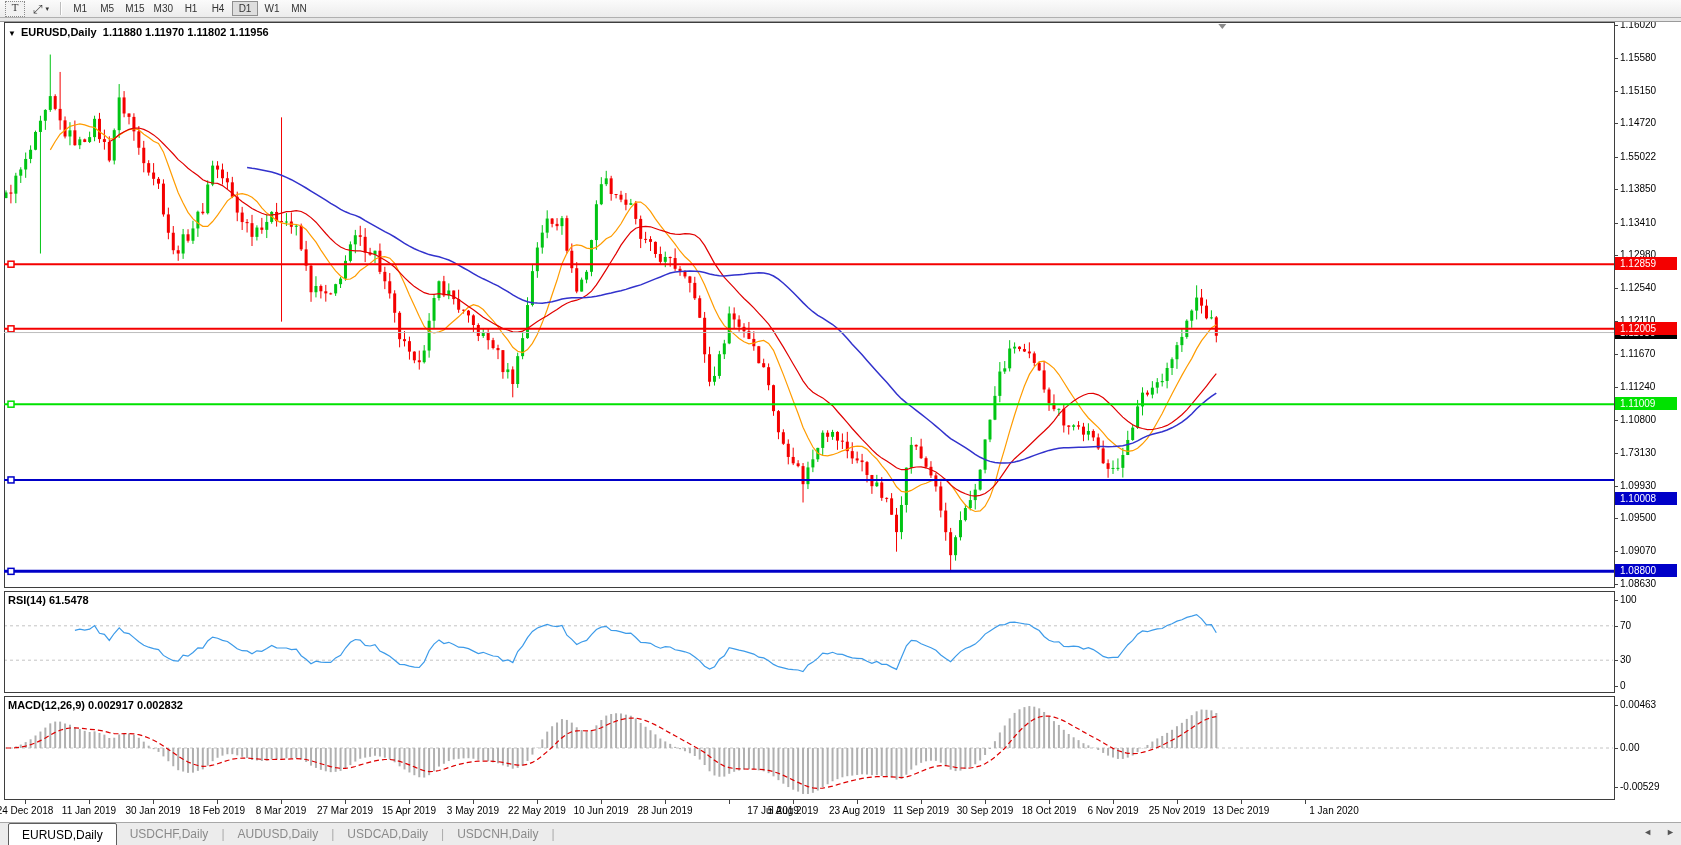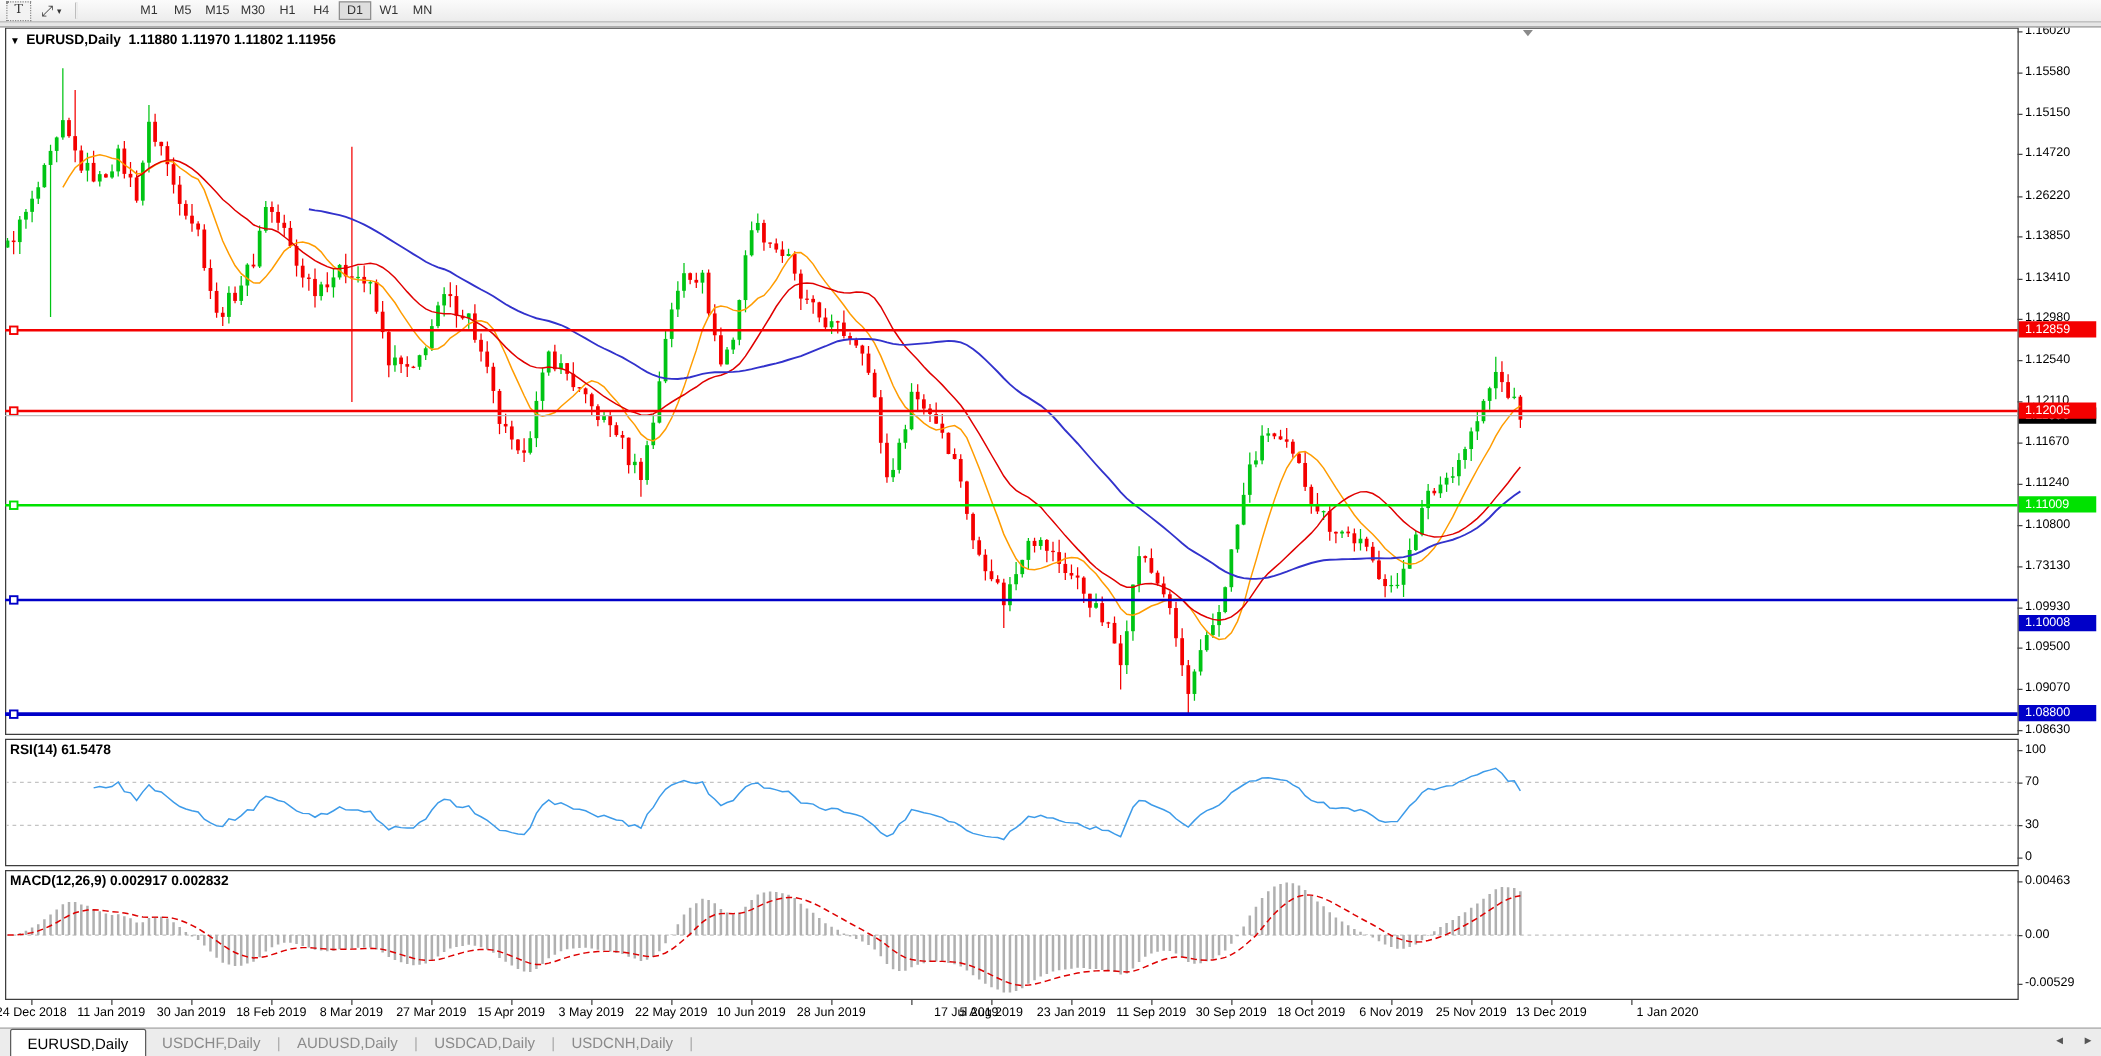--- a/index.html
+++ b/index.html
@@ -7,21 +7,21 @@
   
   .toolbar{position:absolute;left:0;top:0;width:1681px;height:18px;box-sizing:border-box;
     background:linear-gradient(#fbfbfb,#ececec);border-bottom:1px solid #b0b0b0;
     display:flex;align-items:center;padding-left:5px;z-index:40;}
   .ttool{width:18px;height:14px;border:1px dotted #8a8a8a;background:#f2f2f2;color:#333;
     font-family:"DejaVu Serif",serif;font-size:10px;line-height:12px;text-align:center;margin-right:8px;}
   .curtool{display:flex;align-items:center;margin-right:6px;color:#444;}
   .curtool .glyph{font-size:12px;line-height:12px;}
   .curtool .dd{font-size:7px;margin-left:3px;color:#333;}
   .tsep{width:1px;height:13px;background:#bdbdbd;border-right:1px solid #fff;margin:0 5px;}
-  .tfgroup{display:flex;align-items:center;gap:1px;margin-left:39px;}
+  .tfgroup{display:flex;align-items:center;gap:1px;}
   .tfbtn{min-width:26px;height:15px;font-size:10px;color:#333;background:transparent;
     border:1px solid transparent;font-family:"Liberation Sans",sans-serif;padding:0 3px;}
   .tfbtn.active{background:#dedede;border:1px solid #8f8f8f;}
   .edge{position:absolute;left:0;top:18px;width:1681px;height:3px;background:#e6e6e6;border-bottom:1px solid #9a9a9a;z-index:39;}
   
   .panel{position:absolute;border:1px solid #3e3e3e;box-sizing:border-box;z-index:2;background:transparent;}
   #canvas{position:absolute;left:0;top:0;z-index:5;}
   .chart-title{position:absolute;left:8px;top:26px;font-size:11px;font-weight:700;color:#000;z-index:12;white-space:nowrap;}
   .chart-title .caret{font-size:8px;margin-right:5px;}
   .ind-label{position:absolute;font-size:11px;font-weight:700;color:#000;z-index:12;white-space:nowrap;}
@@ -868,21 +868,21 @@
 <div id="axis-layer">
     <div class="ptickmark" style="left: 1614px; top: 25.0267px;"></div>
     <div class="ptick" style="top: 19.0267px;">1.16020</div>
     <div class="ptickmark" style="left: 1614px; top: 58.3209px;"></div>
     <div class="ptick" style="top: 52.3209px;">1.15580</div>
     <div class="ptickmark" style="left: 1614px; top: 90.8583px;"></div>
     <div class="ptick" style="top: 84.8583px;">1.15150</div>
     <div class="ptickmark" style="left: 1614px; top: 123.396px;"></div>
     <div class="ptick" style="top: 117.396px;">1.14720</div>
     <div class="ptickmark" style="left: 1614px; top: 156.69px;"></div>
-    <div class="ptick" style="top: 150.69px;">1.26220</div>
+    <div class="ptick" style="top: 150.69px;">1.55022</div>
     <div class="ptickmark" style="left: 1614px; top: 189.227px;"></div>
     <div class="ptick" style="top: 183.227px;">1.13850</div>
     <div class="ptickmark" style="left: 1614px; top: 222.521px;"></div>
     <div class="ptick" style="top: 216.521px;">1.13410</div>
     <div class="ptickmark" style="left: 1614px; top: 255.059px;"></div>
     <div class="ptick" style="top: 249.059px;">1.12980</div>
     <div class="ptickmark" style="left: 1614px; top: 288.353px;"></div>
     <div class="ptick" style="top: 282.353px;">1.12540</div>
     <div class="ptickmark" style="left: 1614px; top: 320.89px;"></div>
     <div class="ptick" style="top: 314.89px;">1.12110</div>
@@ -944,21 +944,21 @@
     <div class="dlabel" style="left: 537px;">22 May 2019</div>
     <div class="dtick" style="left: 601px;"></div>
     <div class="dlabel" style="left: 601px;">10 Jun 2019</div>
     <div class="dtick" style="left: 665px;"></div>
     <div class="dlabel" style="left: 665px;">28 Jun 2019</div>
     <div class="dtick" style="left: 729px;"></div>
     <div class="dlabel" style="left: 729px; margin-left: 44px;">17 Jul 2019</div>
     <div class="dtick" style="left: 793px;"></div>
     <div class="dlabel" style="left: 793px;">5 Aug 2019</div>
     <div class="dtick" style="left: 857px;"></div>
-    <div class="dlabel" style="left: 857px;">23 Jan 2019</div>
+    <div class="dlabel" style="left: 857px;">23 Aug 2019</div>
     <div class="dtick" style="left: 921px;"></div>
     <div class="dlabel" style="left: 921px;">11 Sep 2019</div>
     <div class="dtick" style="left: 985px;"></div>
     <div class="dlabel" style="left: 985px;">30 Sep 2019</div>
     <div class="dtick" style="left: 1049px;"></div>
     <div class="dlabel" style="left: 1049px;">18 Oct 2019</div>
     <div class="dtick" style="left: 1113px;"></div>
     <div class="dlabel" style="left: 1113px;">6 Nov 2019</div>
     <div class="dtick" style="left: 1177px;"></div>
     <div class="dlabel" style="left: 1177px;">25 Nov 2019</div>

